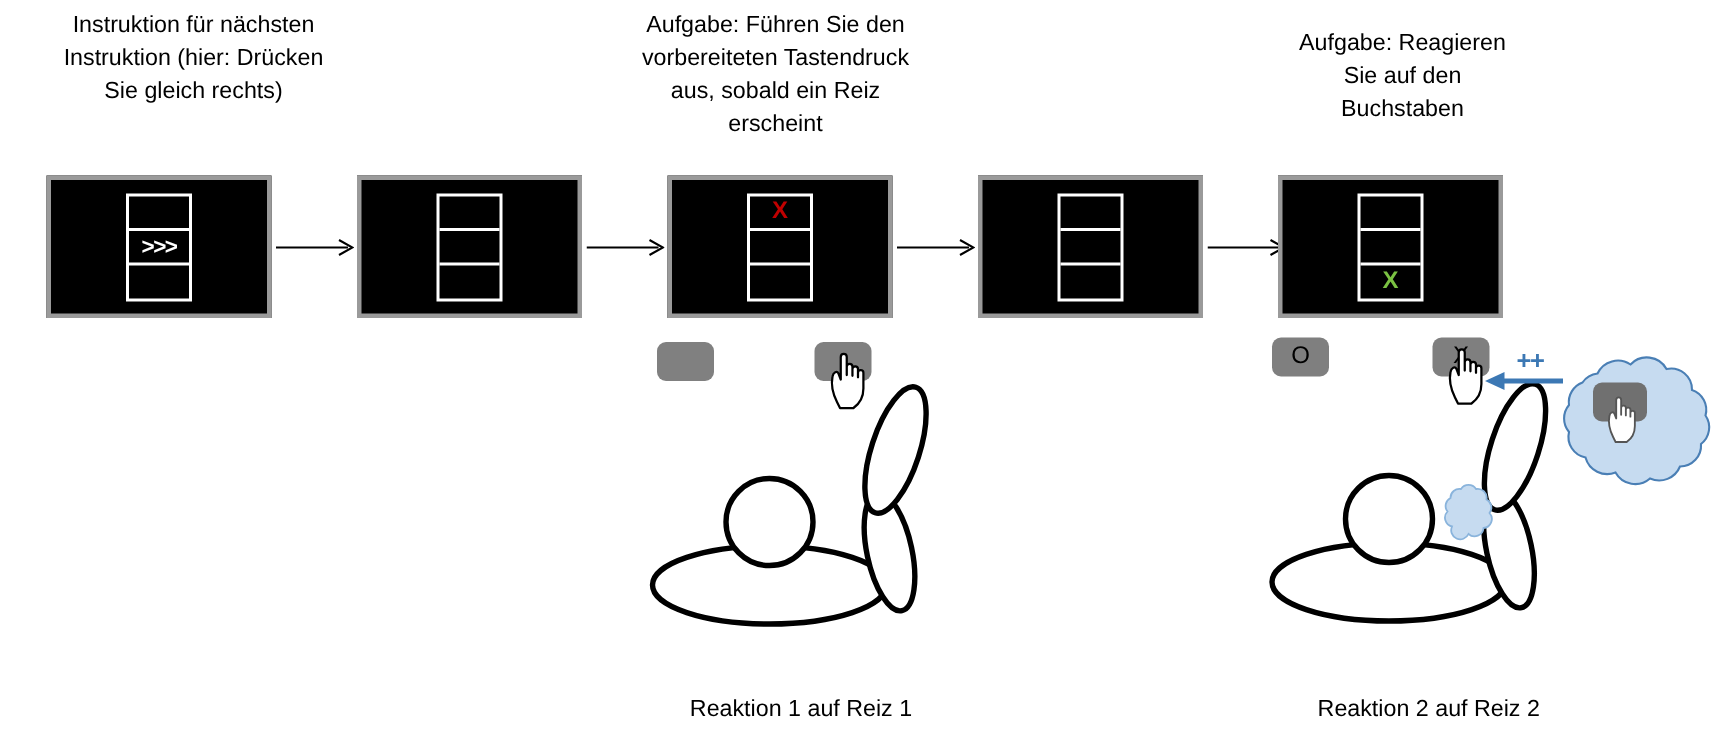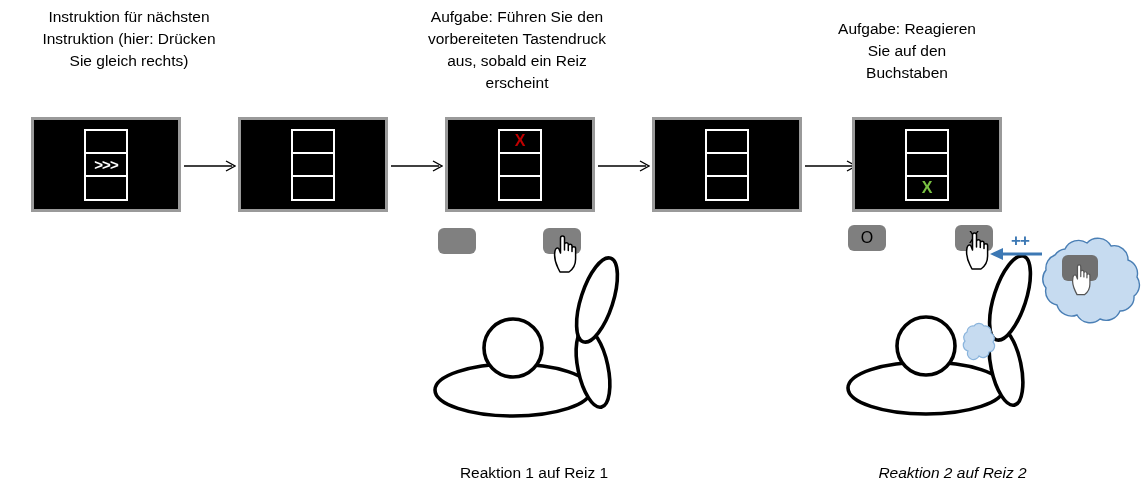--- a/index.html
+++ b/index.html
@@ -127,21 +127,21 @@
 
 <div class="caption" style="left:4px; top:6px; width:250px;">Instruktion für nächsten
 Instruktion (hier:  Drücken
 Sie  gleich rechts)</div>
 
 <div class="caption" style="left:378px; top:6px; width:278px;">Aufgabe: Führen Sie den
 vorbereiteten Tastendruck
 aus, sobald ein Reiz
 erscheint</div>
 
-<div class="caption" style="left:776px; top:18px; width:262px;">Aufgabe: Reagieren
+<div class="caption" style="left:804px; top:18px; width:262px;">Aufgabe: Reagieren
 Sie auf den
 Buchstaben</div>
 
 <div class="screen" style="left:31px; top:117px; width:150px; height:95px;">
   <div class="screen-boxes">
     <div class="cell"></div>
     <div class="cell">
       <span class="cell-arrows">&gt;&gt;&gt;</span>
     </div>
     <div class="cell"></div>
@@ -309,13 +309,13 @@
 
 <div class="plusplus" style="left:1011px; top:231px;">++</div>
 
 <div class="blue-arrow" style="left:990px; top:246px;">
   <svg width="52" height="16" viewBox="0 0 52 16">
     <line x1="10" y1="8" x2="52" y2="8" stroke="#3c78b4" stroke-width="3.2"></line>
     <polygon points="0,8 13,2 13,14" fill="#3c78b4"></polygon>
   </svg>
 </div>
 
-<div class="caption" style="left:820px; top:462px; width:265px;font-style:italic;">Reaktion 2 auf Reiz 2</div>
+<div class="caption" style="left:820px; top:462px; width:265px;">Reaktion 2 auf Reiz 2</div>
 
 </body></html>

